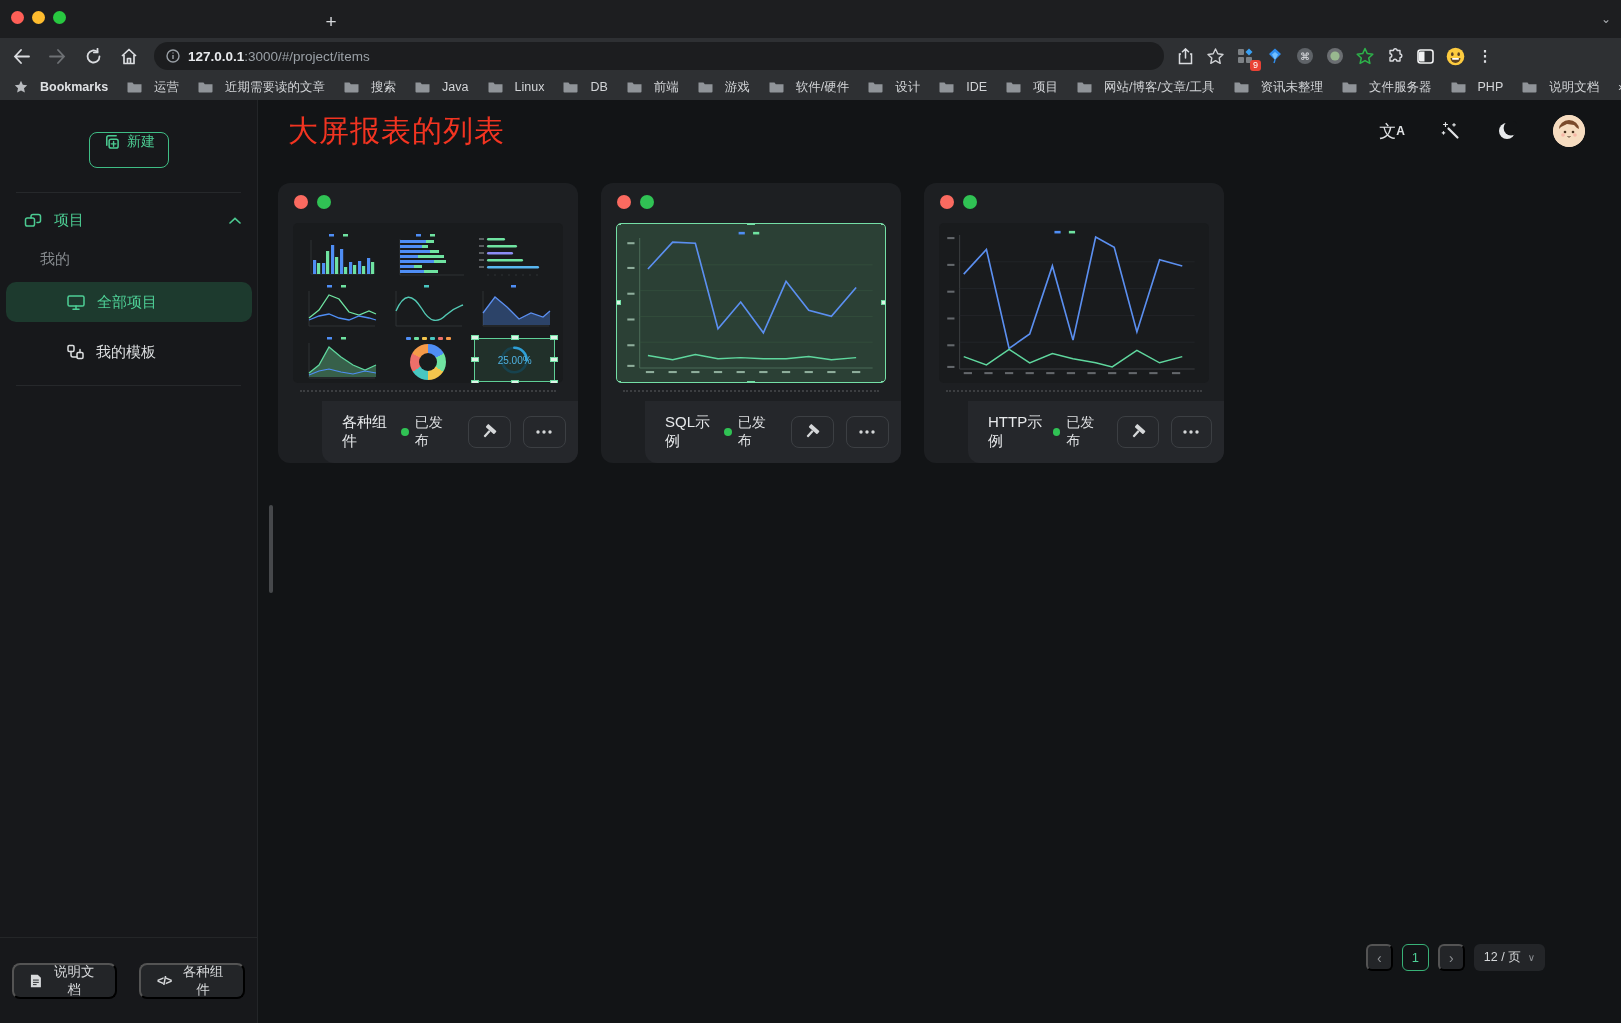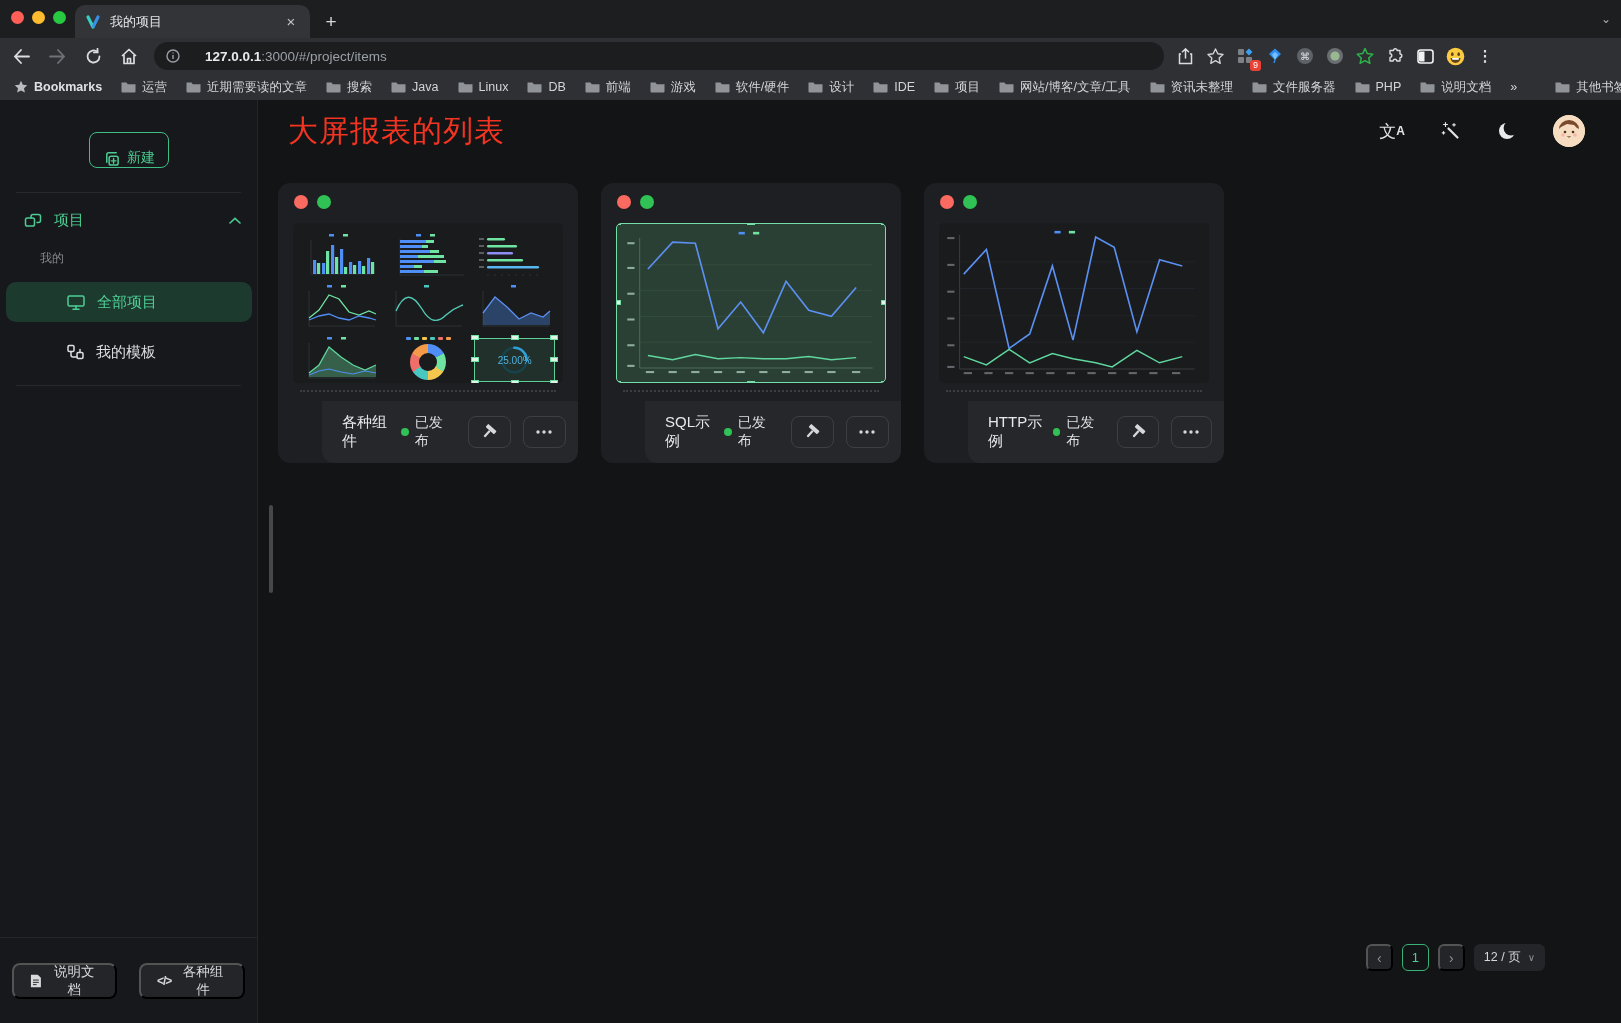--- a/index.html
+++ b/index.html
@@ -21,49 +21,49 @@
     font-size:19px; text-align:center; line-height:25px; border-radius:50%; }
   .tabsearch { position:absolute; right:10px; top:12px; color:#a9acb0; font-size:12px; }
 
   
   .toolbar { position:absolute; top:38px; left:0; right:0; height:36px; background:#2e3033;
     display:flex; align-items:center; }
   .nav-ic { width:30px; height:30px; display:flex; align-items:center; justify-content:center;
     margin-left:6px; border-radius:50%; }
   .omnibox { height:28px; width:1010px; margin-left:10px; background:#1c1d1f; border-radius:14px;
     display:flex; align-items:center; padding:0 12px; gap:8px; }
-  .url { font-size:13.5px; color:#9aa0a6; white-space:nowrap;margin-left:17px; }
+  .url { font-size:13.5px; color:#9aa0a6; white-space:nowrap; }
   .url b { color:#e8eaed; font-weight:bold; }
   .tb-right { display:flex; align-items:center; gap:4px; margin-left:8px; }
   .ext { width:26px; height:26px; display:flex; align-items:center; justify-content:center; position:relative; }
   .badge { position:absolute; right:-3px; bottom:-2px; background:#e94235; color:#fff; font-size:9px;
     padding:0 3px; border-radius:3px; line-height:11px; }
 
   
   .bmbar { position:absolute; top:74px; left:0; right:0; height:26px; background:#2e3033;
     display:flex; align-items:center; padding:0 14px; gap:19px; }
-  .bm { display:flex; align-items:center; gap:6px; font-size:12.5px; color:#d3d5d8; white-space:nowrap; }
+  .bm { display:flex; align-items:center; gap:12px; font-size:12.5px; color:#d3d5d8; white-space:nowrap; }
   .bm.bold { font-weight:bold; color:#dfe1e4; }
   .bm-sep { width:1px; height:16px; background:#55585c; }
 
   
   .app { position:absolute; top:100px; left:0; right:0; bottom:0; background:#121416; }
   .sidebar { position:absolute; top:0; left:0; bottom:0; width:258px; background:#17181b;
     border-right:1px solid #232528; }
   .main { position:absolute; top:0; left:258px; right:0; bottom:0; }
 
   
   .new-btn { position:absolute; top:32px; left:89px; width:80px; height:36px; border:1px solid #3fbd85;
-    border-radius:8px; color:#4ccb92; font-size:14px; display:flex; align-items:flex-end;
+    border-radius:8px; color:#4ccb92; font-size:14px; display:flex; align-items:flex-start;
     justify-content:center; gap:7px; background:transparent; }
   .sb-div { position:absolute; left:16px; right:16px; height:1px; background:#26282b; }
   .nav-group { position:absolute; top:104px; left:24px; right:16px; height:32px; display:flex;
     align-items:center; gap:11px; color:#4ccb92; font-size:15px; }
   .nav-group .chev { margin-left:auto; }
-  .nav-sub { position:absolute; top:150px; left:40px; color:#85898d; font-size:12px; }
+  .nav-sub { position:absolute; top:150px; left:40px; color:#85898d; font-size:15px; }
   .nav-item { position:absolute; left:6px; width:246px; height:40px; border-radius:10px;
     display:flex; align-items:center; gap:11px; font-size:15px; color:#dcdee0; }
   .nav-item.active { background:#1d3a2e; color:#4ecf96; padding-left:60px; }
   .nav-item.indent { padding-left:60px; }
   .nav-item.root { padding-left:28px; }
   .sb-foot { position:absolute; left:0; right:0; bottom:0; height:86px; border-top:1px solid #242628;
     display:flex; align-items:center; padding:0 12px; gap:22px; }
   .sb-foot-btn { height:36px; background:#232528; border-radius:8px; color:#d7d9db; font-size:13.5px;
     display:flex; align-items:center; justify-content:center; gap:8px; padding:0 16px; }
   .code-ic { color:#d7d9db; font-size:12px; font-weight:bold; letter-spacing:-1px; }
@@ -127,28 +127,20 @@
 </head>
 <body>
 
 <div class="window">
 
   <div class="tabstrip">
     <div class="lights">
       <span class="light r"></span>
       <span class="light y"></span>
       <span class="light g"></span>
-    </div>
-    <div class="tab">
-      <svg width="16" height="16" viewBox="0 0 16 16">
-        <path d="M3 3 L8 13" stroke="#35cfc3" stroke-width="3.2" stroke-linecap="round" fill="none"></path>
-        <path d="M13 3 L8.6 12" stroke="#3a8ee6" stroke-width="3.2" stroke-linecap="round" fill="none"></path>
-      </svg>
-      <span class="tab-title">我的项目</span>
-      <span class="tab-close">×</span>
     </div>
     <div class="newtab">+</div>
     <div class="tabsearch">⌄</div>
   </div>
 
   <div class="toolbar">
     <span class="nav-ic">
       <svg width="17" height="15" viewBox="0 0 17 15">
           <path d="M8 1 L2 7.5 L8 14 M2.4 7.5 H16" stroke="#dadce0" stroke-width="1.8" fill="none" stroke-linecap="round"></path>
         </svg>

